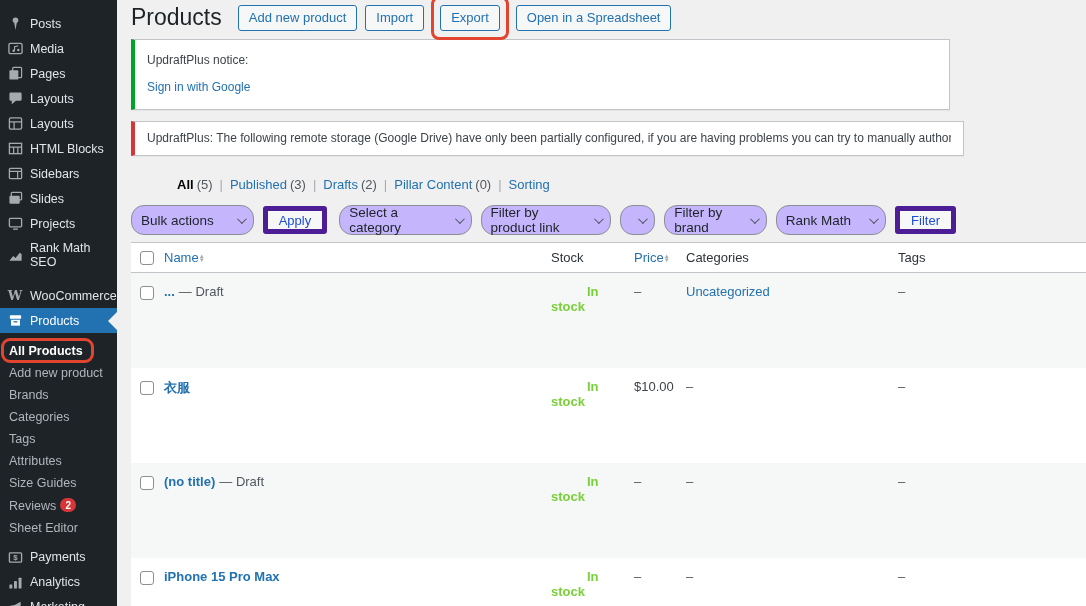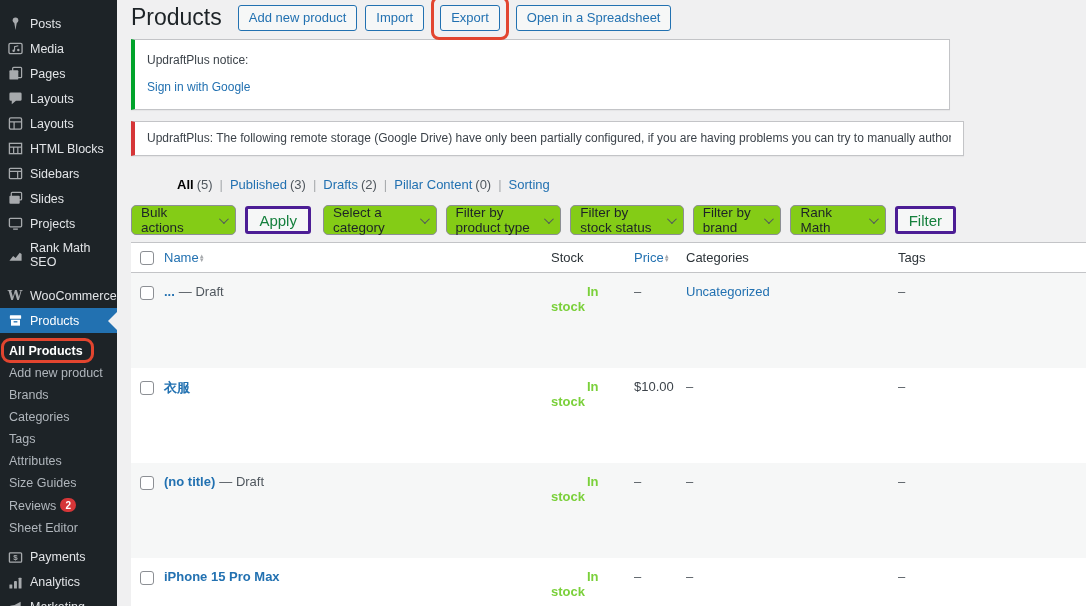--- a/index.html
+++ b/index.html
@@ -37,23 +37,23 @@
   a.link { color:#2271b1; cursor:pointer; }
 
   .views { margin:21px 0 0 6px; font-size:13px; color:#50575e; }
   .views .view { cursor:pointer; }
   .views .view + .view::before { content:"|"; color:#a7aaad; margin:0 7px; cursor:default; }
   .views .view a { color:#2271b1; text-decoration:none; }
   .views .view.current a { color:#000; font-weight:bold;margin-left:40px; }
   .views .count { color:#50575e; margin-left:3px; }
 
   .filter-bar { display:flex; align-items:center; gap:9px; margin:13px 0 0 0; }
-  .select { height:30px; background:#84cc16; border:1px solid #8c8f94; border-radius:5px; display:flex; align-items:center; justify-content:space-between; padding:0 9px; font-size:13.5px; color:#1d2327; cursor:pointer; }
+  .select { height:30px; background:#c4b5fd; border:1px solid #8c8f94; border-radius:13px; display:flex; align-items:center; justify-content:space-between; padding:0 9px; font-size:13.5px; color:#1d2327; cursor:pointer; }
   .chev { width:7px; height:7px; border-right:1.6px solid #50575e; border-bottom:1.6px solid #50575e; transform:rotate(45deg) translateY(-2px); margin-left:8px; flex:0 0 auto; }
-  .btn { background:#f6f7f7; border:3px solid #4c1d95; color:#15803d; border-radius:3px; height:28px; padding:0 11px; font-size:15px; cursor:pointer; font-family:inherit; }
+  .btn { background:#f6f7f7; border:5px solid #4c1d95; color:#1d4ed8; border-radius:3px; height:28px; padding:0 11px; font-size:13px; cursor:pointer; font-family:inherit; }
 
   
   .ptable { margin-top:7px; background:#fff; border-top:1px solid #c3c4c7; border-bottom:1px solid #c3c4c7; width:955px; }
   .trow { display:grid; grid-template-columns:33px 387px 83px 52px 212px 1fr; }
   .thead { border-bottom:1px solid #c3c4c7; height:30px; align-items:center; }
   .thead .cell { font-size:13px; color:#2c3338; font-weight:400; }
   .cell { padding:0 10px 0 0; }
   .cb-cell { padding-left:9px; display:flex; align-items:center; }
   .trow.item { height:95px; align-items:start; }
   .trow.item .cell { padding-top:11px; }
@@ -264,25 +264,24 @@
       <div class="select" style="width:146px">
           <span>Bulk actions</span>
           <span class="chev"></span>
         </div>
       <button class="btn">Apply</button>
       <div class="select" style="width:158px; margin-left:3px">
           <span>Select a category</span>
           <span class="chev"></span>
         </div>
       <div class="select">
-          <span>Filter by product type</span>
+          <span>Filter by product link</span>
           <span class="chev"></span>
         </div>
       <div class="select">
-          <span>Filter by stock status</span>
           <span class="chev"></span>
         </div>
       <div class="select">
           <span>Filter by brand</span>
           <span class="chev"></span>
         </div>
       <div class="select" style="width:131px">
           <span>Rank Math</span>
           <span class="chev"></span>
         </div>

